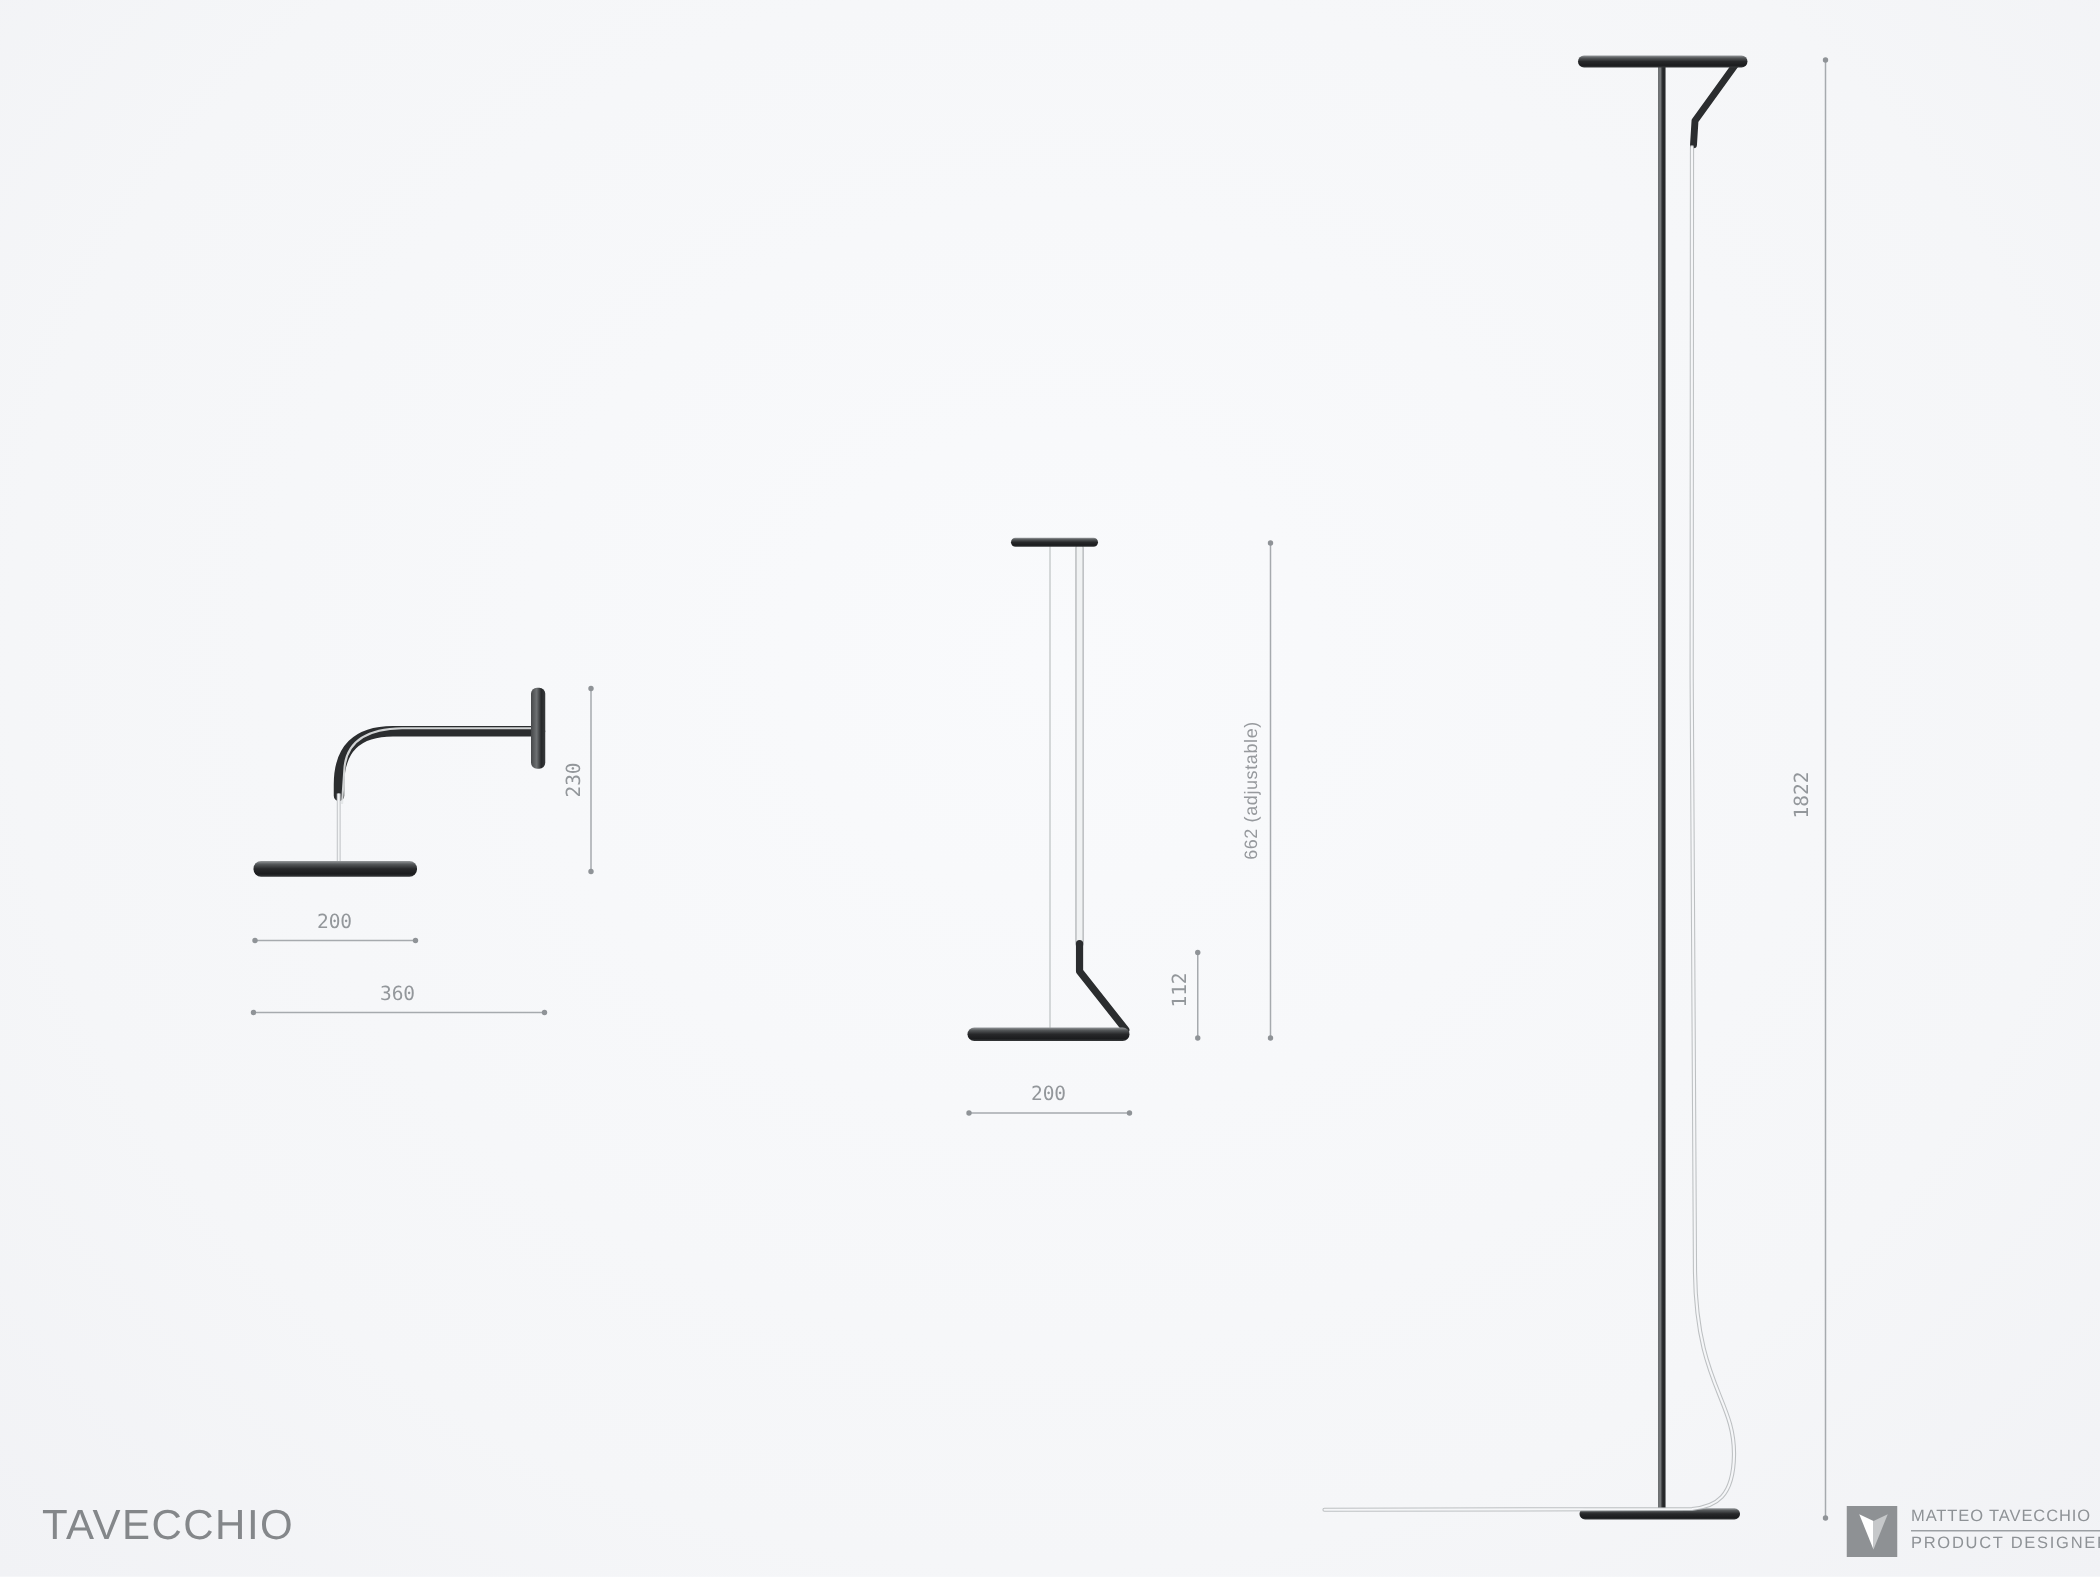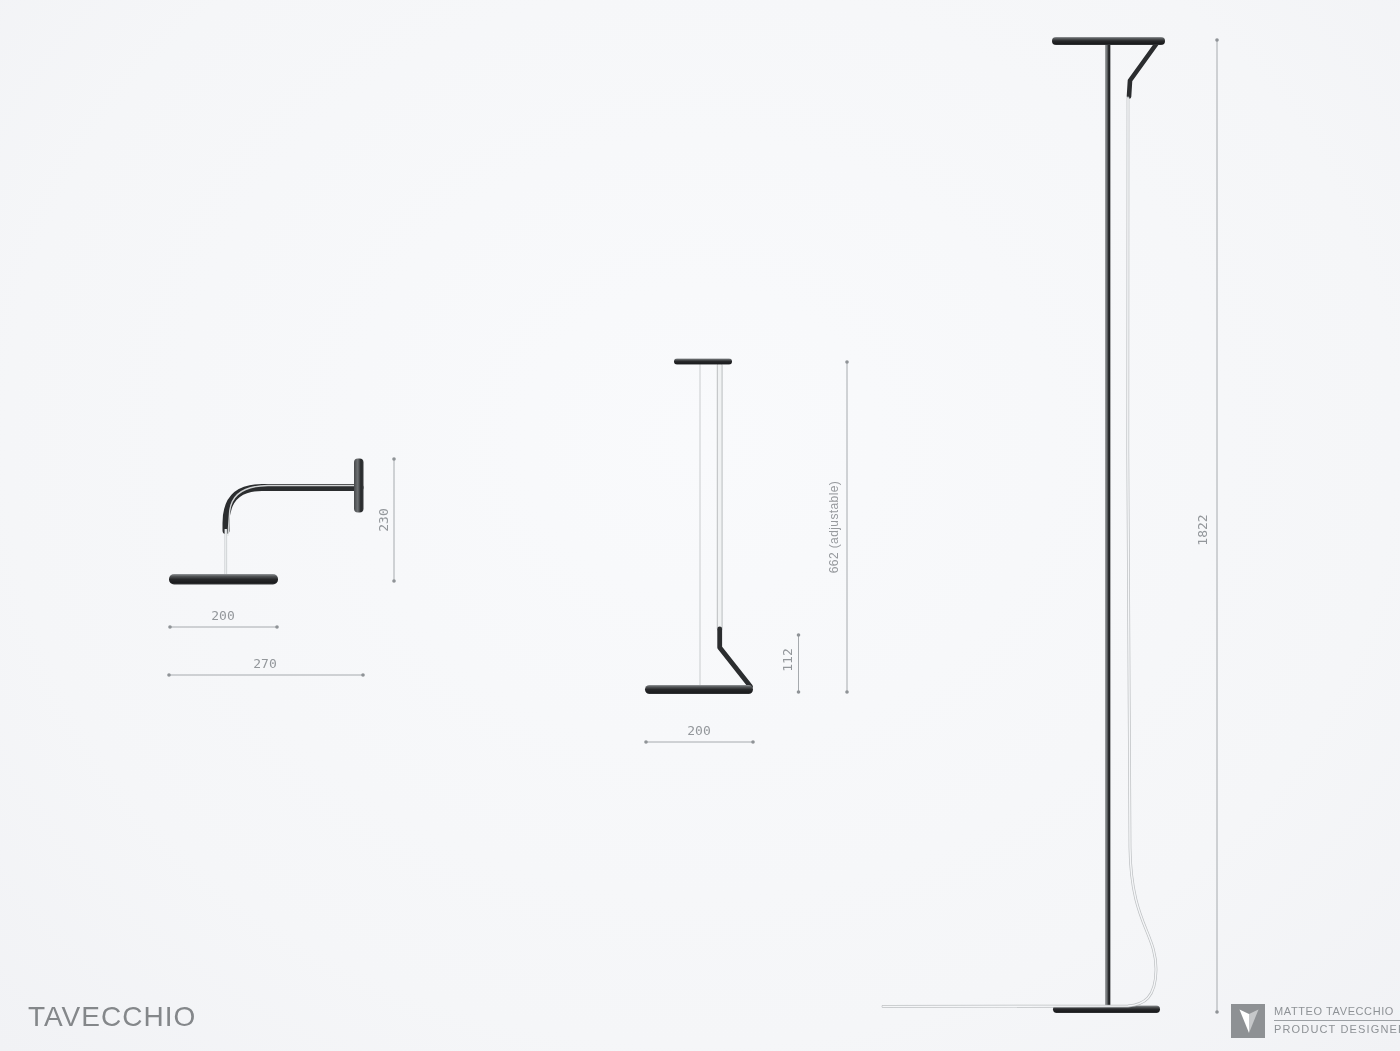--- a/index.html
+++ b/index.html
@@ -137,21 +137,21 @@
       <line x1="1217" y1="40" x2="1217" y2="1012"></line>
     </g>
     <g fill="#8f9397" stroke="none">
       <circle cx="1217" cy="40" r="1.8"></circle>
       <circle cx="1217" cy="1012" r="1.8"></circle>
     </g>
   </svg>
 
   <div class="dim-label vert" style="left:383px;top:520px;">230</div>
   <div class="dim-label" style="left:223px;top:615px;">200</div>
-  <div class="dim-label" style="left:265px;top:663px;">270</div>
+  <div class="dim-label" style="left:265px;top:663px;">360</div>
 
   <div class="dim-label vert sans" style="left:834px;top:527px;">662 (adjustable)</div>
   <div class="dim-label vert" style="left:787px;top:660px;">112</div>
   <div class="dim-label" style="left:699px;top:730px;">200</div>
 
   <div class="dim-label vert" style="left:1202px;top:530px;">1822</div>
 
   <div class="brand-title">TAVECCHIO</div>
 
   <div class="credit">

